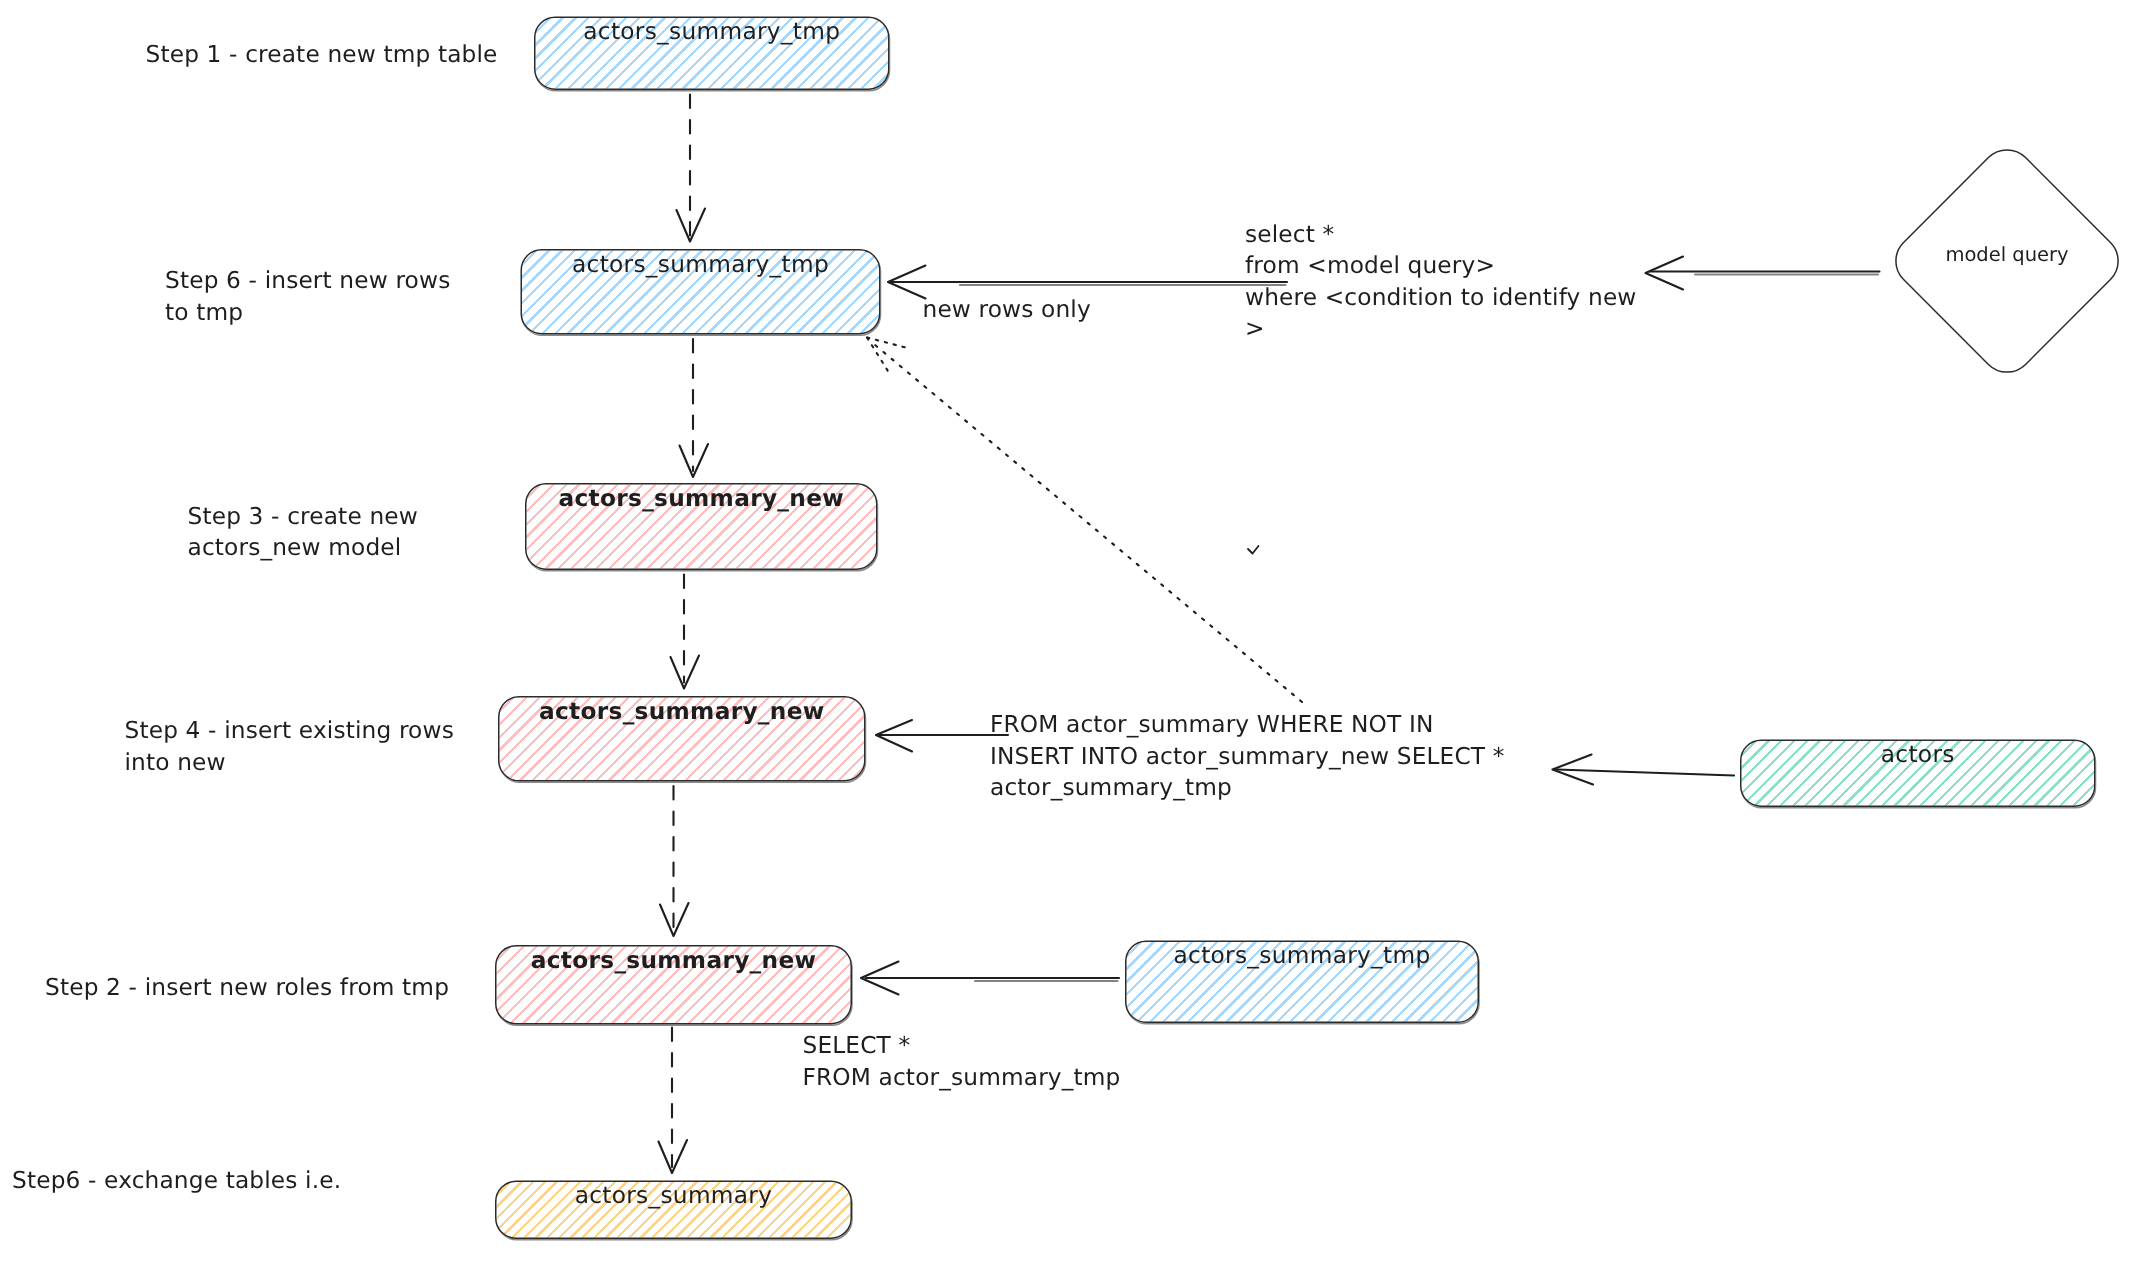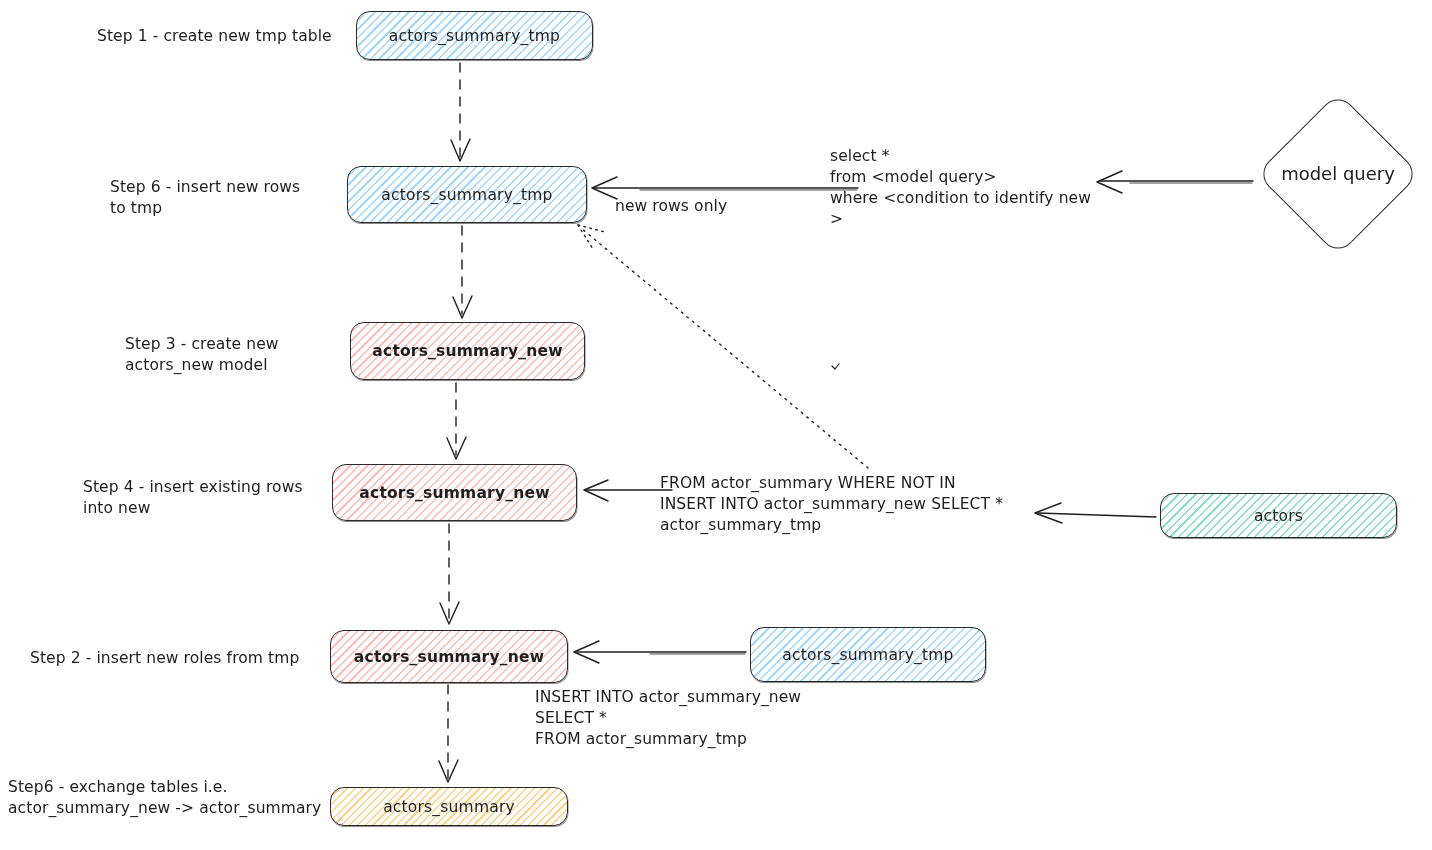--- a/index.html
+++ b/index.html
@@ -16,21 +16,20 @@
     position: absolute;
     inset: 0;
     width: 1432px;
     height: 850px;
   }
   .node {
     position: absolute;
     border: 1.6px solid #2b2b2b;
     border-radius: 14px;
     display: flex;
-    align-items: center;
     justify-content: center;
     font-size: 15.5px;
     letter-spacing: 0.2px;
     box-sizing: border-box;
     box-shadow: 0.5px 1px 0 rgba(40,40,40,0.55);
   }
   .hatch-blue   { background: repeating-linear-gradient(135deg, #a5d8ff 0 1.6px, rgba(255,255,255,0) 1.6px 6px); }
   .hatch-pink   { background: repeating-linear-gradient(135deg, #ffbdbd 0 1.5px, rgba(255,255,255,0) 1.5px 6px); font-weight: bold; }
   .hatch-green  { background: repeating-linear-gradient(135deg, #8ce0c3 0 1.5px, rgba(255,255,255,0) 1.5px 6px); }
   .hatch-yellow { background: repeating-linear-gradient(135deg, #fbd389 0 1.6px, rgba(255,255,255,0) 1.6px 5.5px); }
@@ -43,21 +42,21 @@
     border-radius: 18px;
     background: #ffffff;
     transform: rotate(45deg);
     box-sizing: border-box;
   }
   .diamond-label {
     position: absolute;
     left: 1258px; top: 163px;
     width: 160px;
     text-align: center;
-    font-size: 18px;
+    font-size: 13px;
   }
   .step-label, .annotation {
     position: absolute;
     text-align: left;
     font-size: 15.5px;
     line-height: 21px;
     letter-spacing: 0.1px;
   }
   .sql { font-size: 15.5px; }
 </style>
@@ -179,36 +178,34 @@
     <div>Step 4 - insert existing rows</div>
     <div>into new</div>
   </div>
 
   <div class="step-label" style="left:30px; top:648px; width:292px;">
     <div>Step 2 - insert new roles from tmp</div>
   </div>
 
   <div class="step-label" style="left:8px; top:777px; width:315px;">
     <div>Step6 - exchange tables i.e.</div>
-    <div>actor_summary_new -&gt; actor_summary</div>
   </div>
 
   <div class="annotation" style="left:615px; top:196px; width:150px;">new rows only</div>
 
   <div class="annotation" style="left:830px; top:146px; width:276px;">
     <div>select *</div>
     <div>from &lt;model query&gt;</div>
     <div>where &lt;condition to identify new &gt;</div>
   </div>
 
   <div class="annotation sql" style="left:660px; top:473px; width:415px;">
     <div>FROM actor_summary WHERE NOT IN</div>
     <div>INSERT INTO actor_summary_new SELECT *</div>
     <div>actor_summary_tmp</div>
   </div>
 
   <div class="annotation sql" style="left:535px; top:687px; width:310px;">
-    <div>INSERT INTO actor_summary_new</div>
     <div>SELECT *</div>
     <div>FROM actor_summary_tmp</div>
   </div>
 
 </div>
 
 </body></html>

